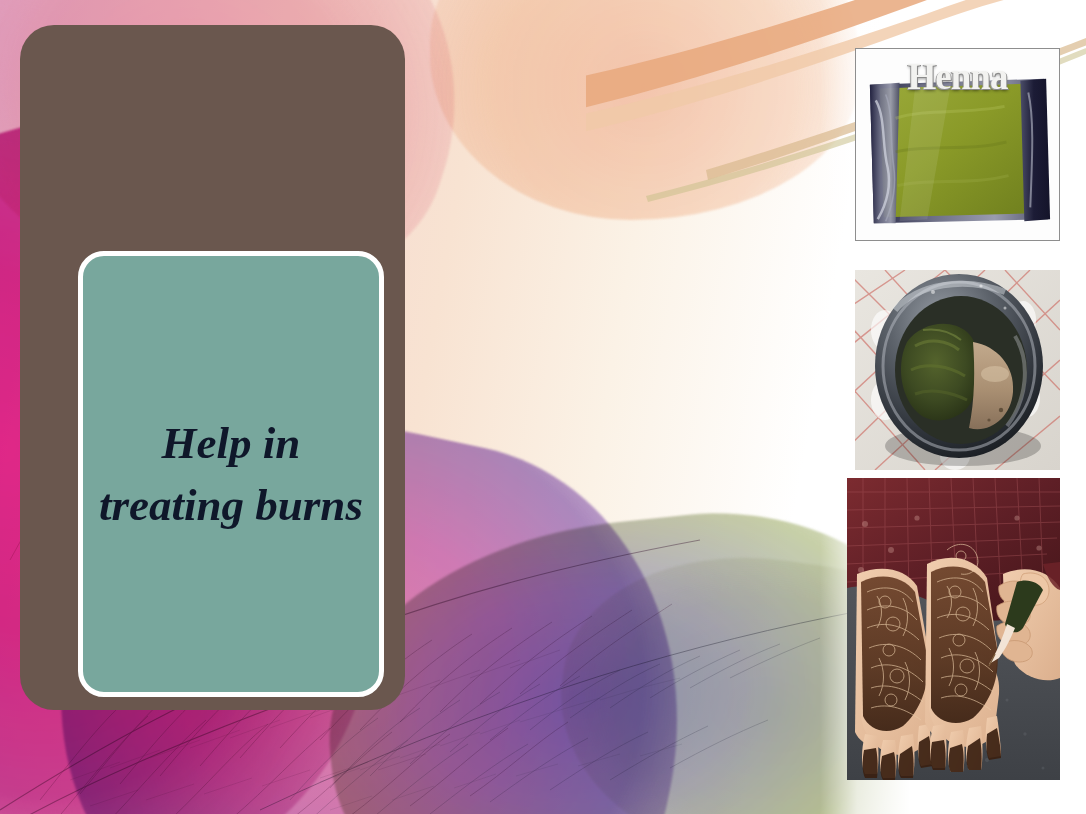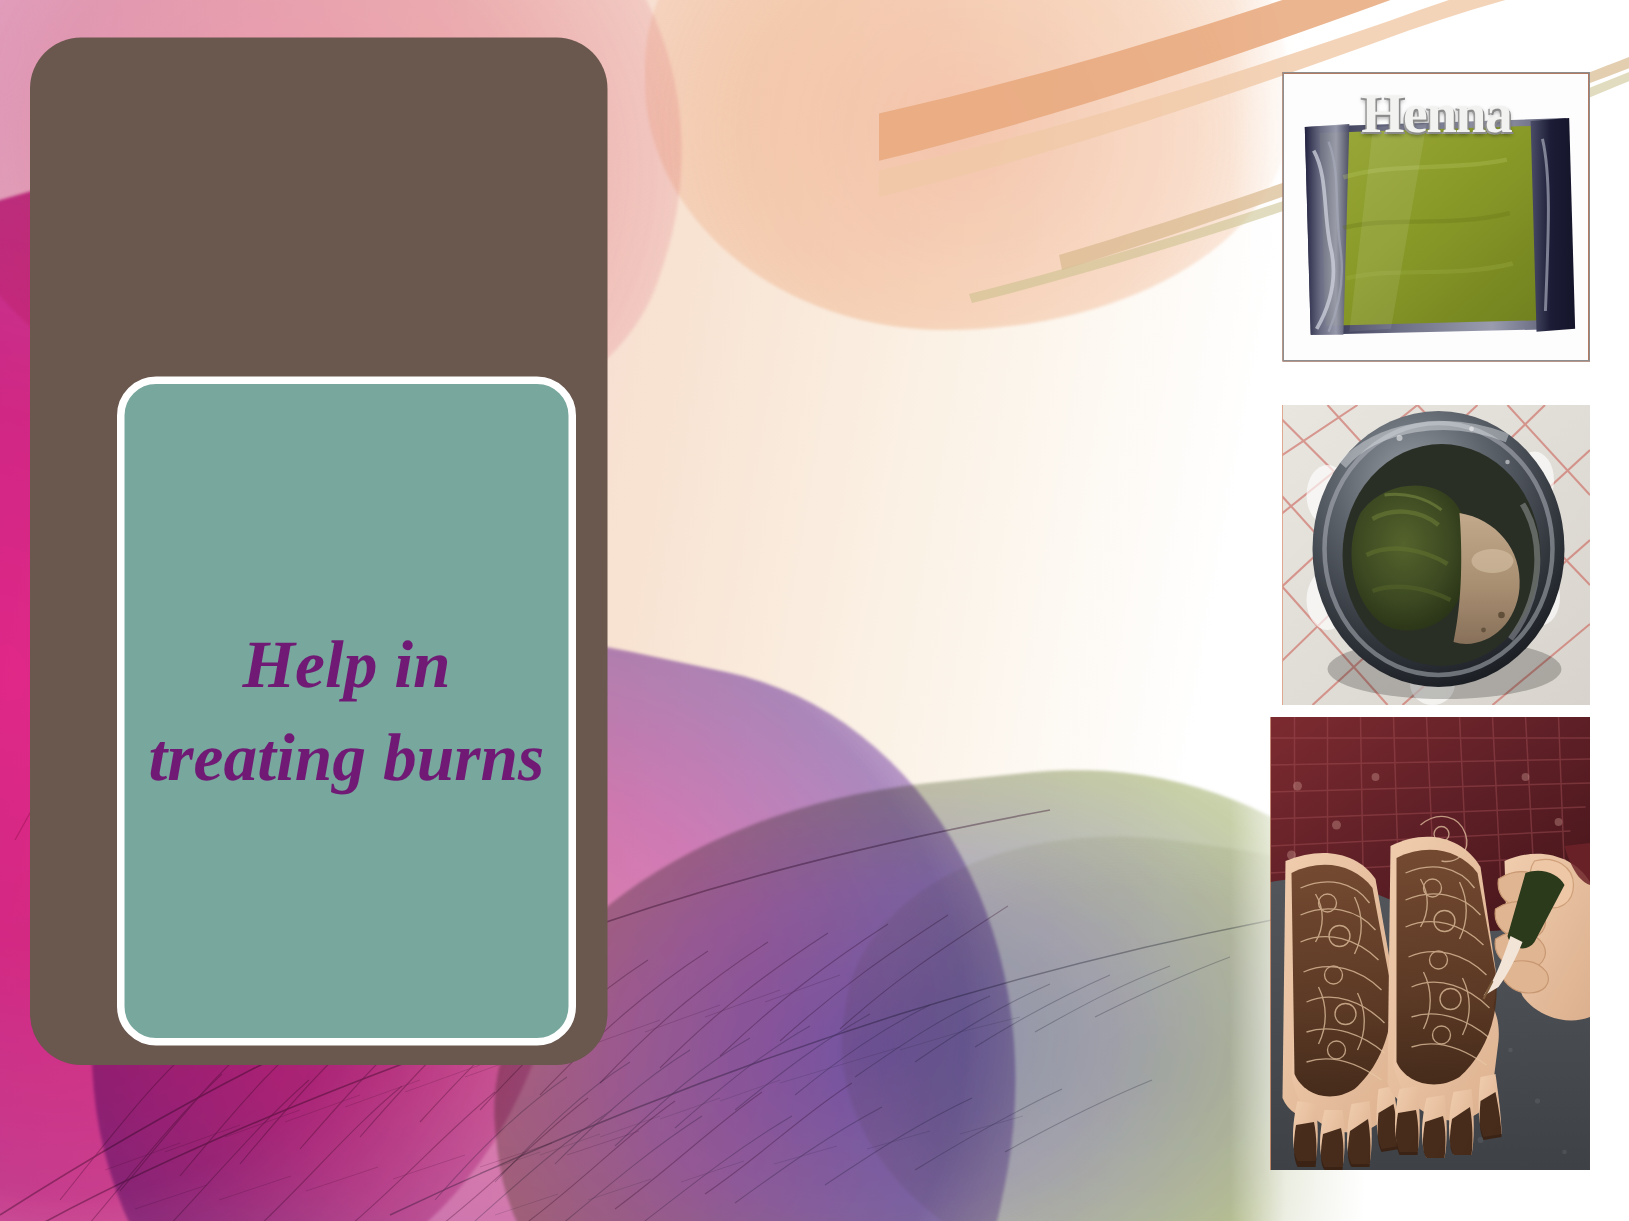--- a/index.html
+++ b/index.html
@@ -129,21 +129,21 @@
     display: flex;
     align-items: center;
     justify-content: center;
   }
   .teal-text {
     font-family: "Liberation Serif", "DejaVu Serif", serif;
     font-style: italic;
     font-weight: bold;
     font-size: 45px;
     line-height: 1.38;
-    color: #701a75;
+    color: #0f172a;
     text-align: center;
     padding: 0 16px;
   }
 
   
   .cream-panel {
     position: absolute;
     left: 438px; top: 22px;
     width: 382px; height: 688px;
     background: #eeeee8;
@@ -192,21 +192,21 @@
     line-height: 1.33;
     color: #121212;
     text-align: center;
     width: 268px;
   }
 
   
   .photo {
     position: absolute;
     overflow: hidden;
-    background: #c2410c;
+    background: #1d4ed8;
     text-decoration: underline;
   }
   .photo svg { display: block; width: 100%; height: 100%; }
 
   .photo-1 { left: 855px; top: 48px;  width: 205px; height: 193px; border: 1px solid #8e8e8e; box-sizing: border-box; }
   .photo-2 { left: 855px; top: 270px; width: 205px; height: 200px; }
   .photo-3 { left: 847px; top: 478px; width: 213px; height: 302px; }
 
   .henna-word {
     position: absolute;

